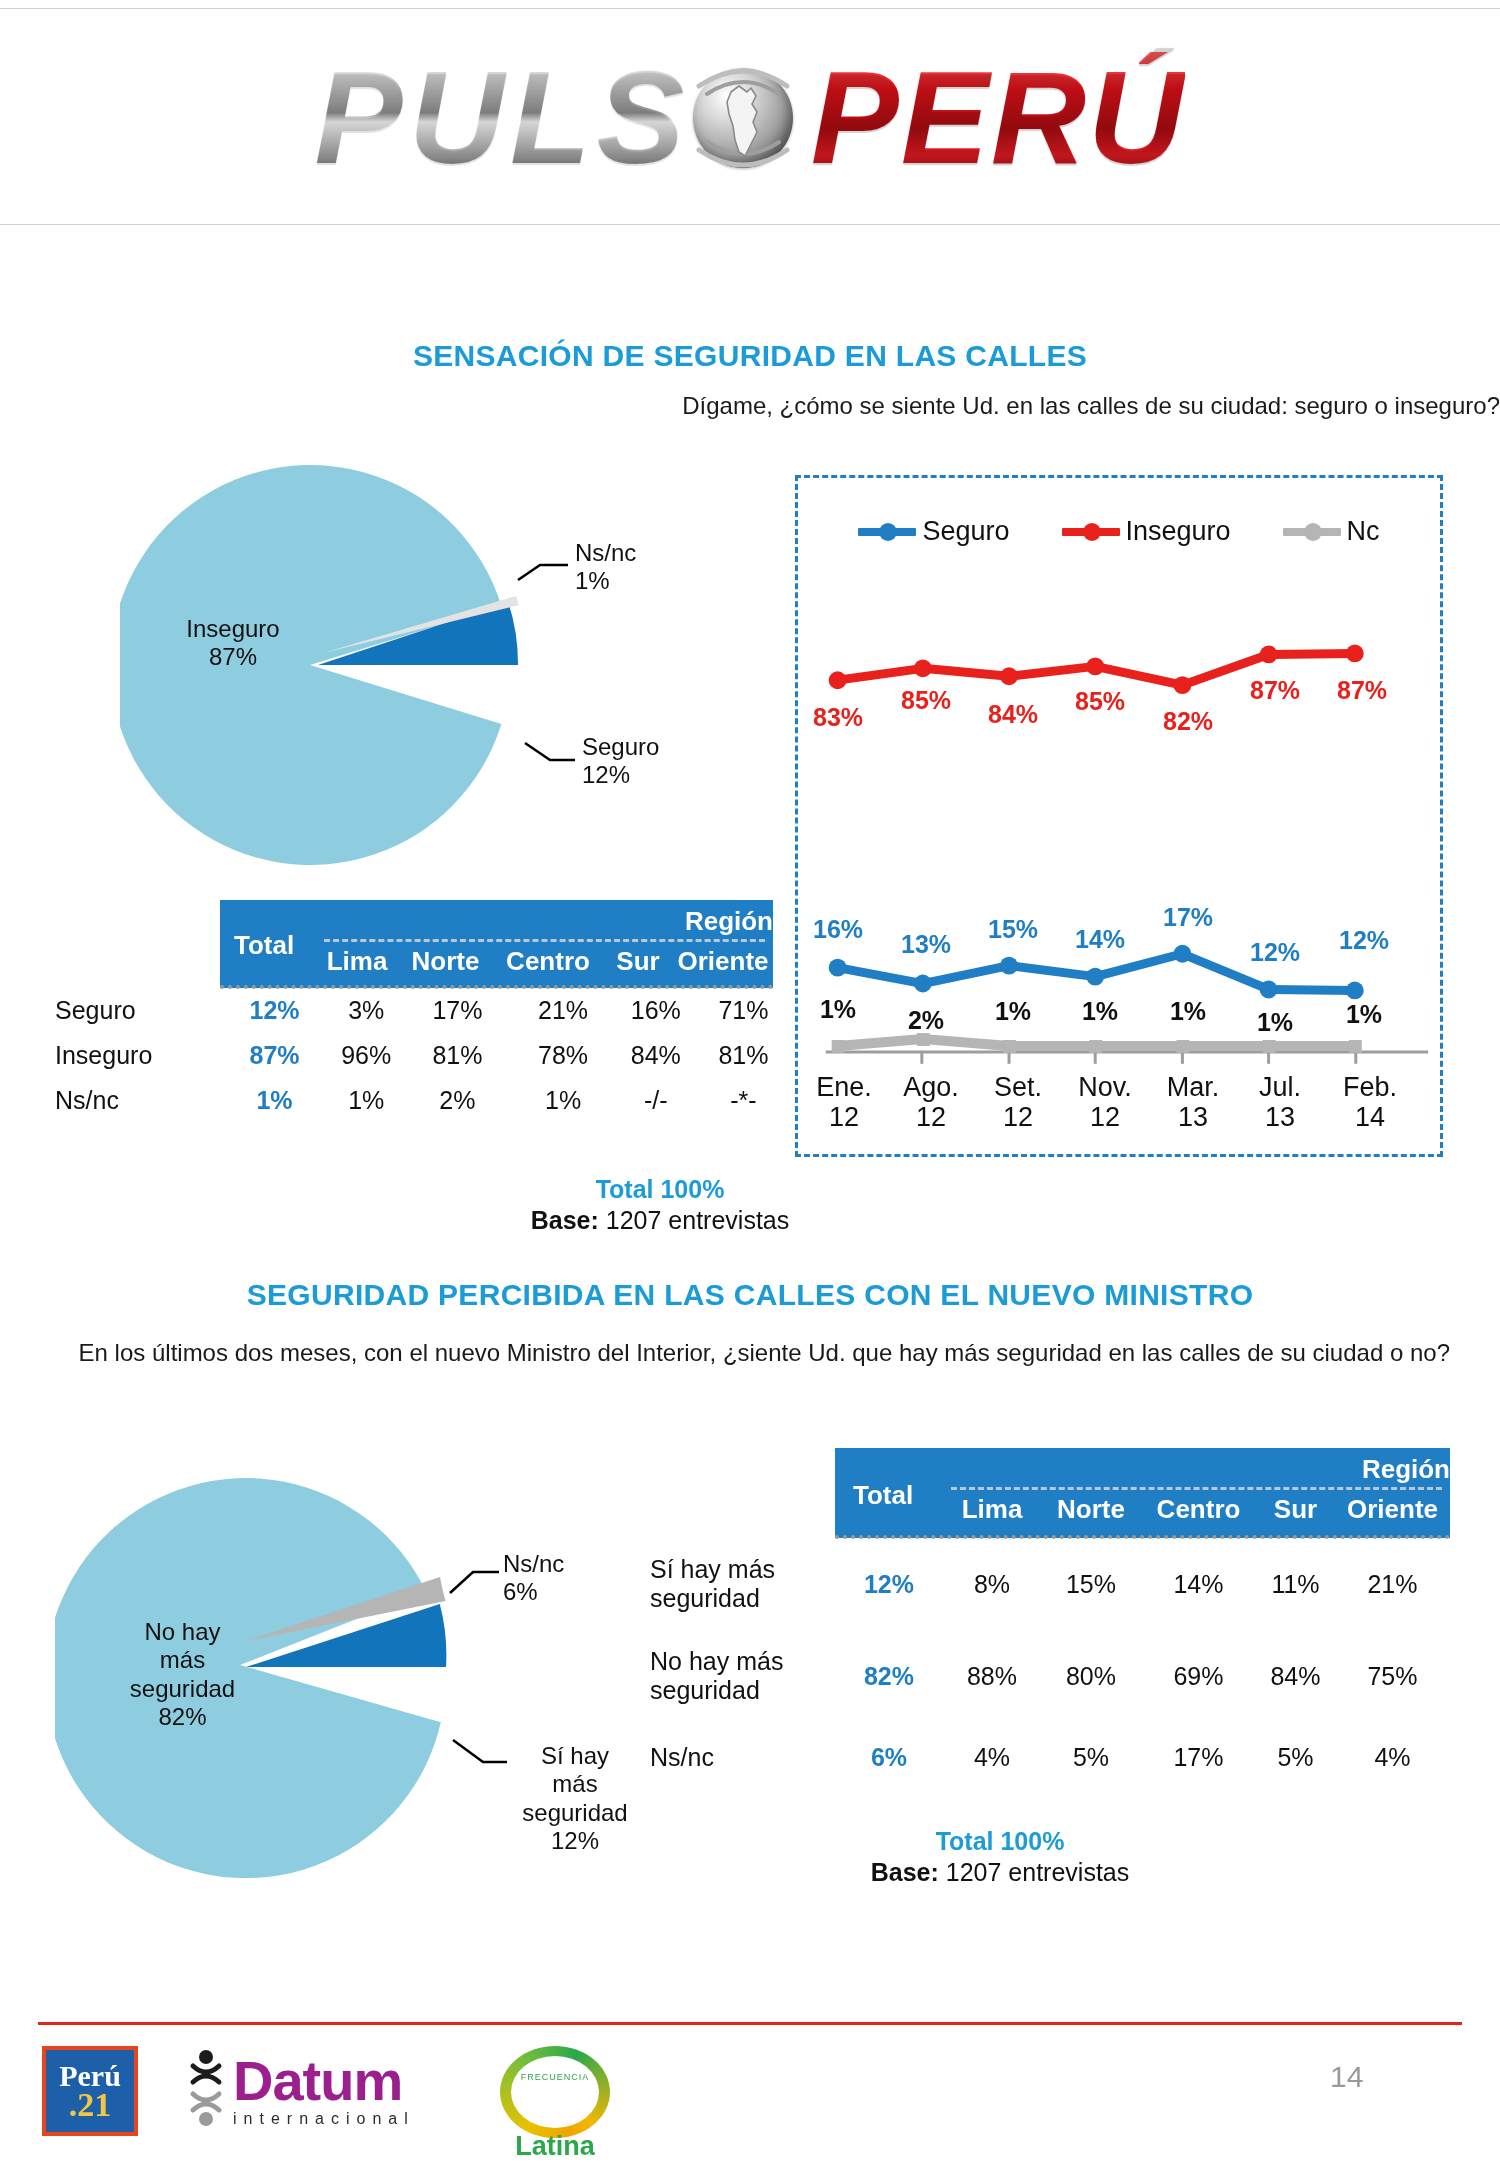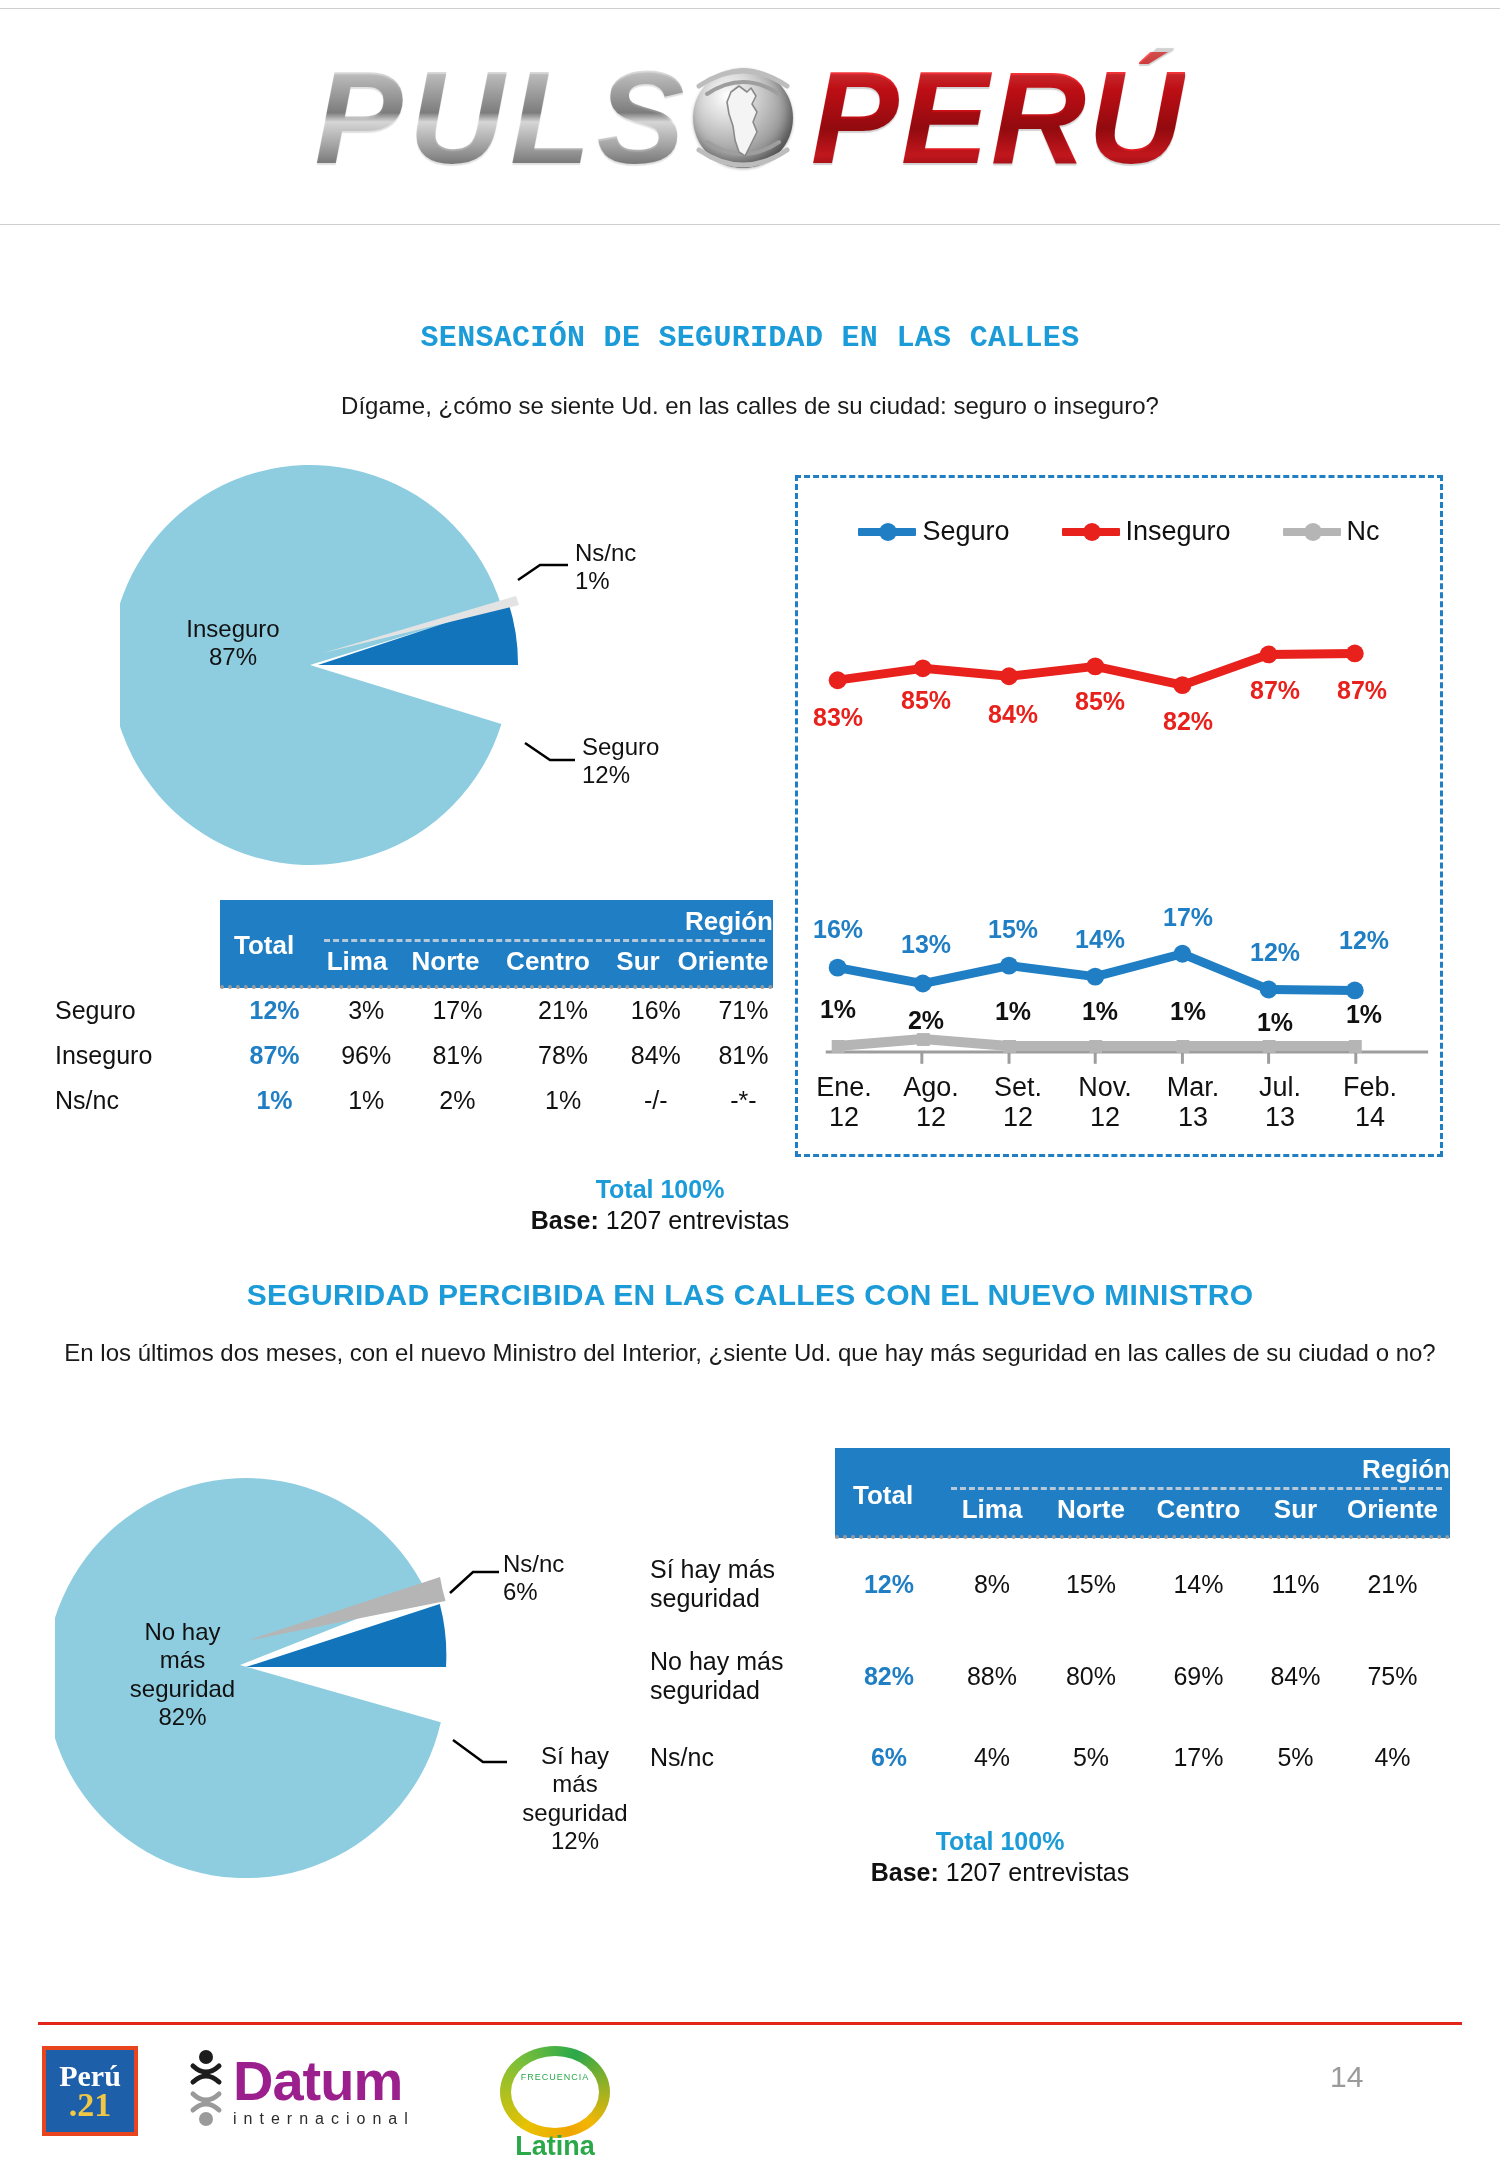--- a/index.html
+++ b/index.html
@@ -84,25 +84,25 @@
 
   
   .block-title {
     position: absolute;
     width: 100%;
     text-align: center;
     color: #1b9bd8;
     font-weight: 700;
     letter-spacing: 0.3px;
   }
-  #title-1 { top: 321px; font-size: 30px; font-family: Liberation Mono, monospace; }
+  #title-1 { top: 339px; font-size: 30px; }
   #title-2 { top: 1278px; font-size: 30px; }
   .question {
     position: absolute;
-    text-align: center;
+    text-align: right;
     color: #1a1a1a;
     font-size: 24px;
     line-height: 1.3;
   }
   #question-1 { top: 390px; left: 0; width: 1500px; }
   #question-2 { top: 1337px; left: 50px; width: 1400px; }
 
   
   .pie-box { position: absolute; }
   #pie-1 { left: 120px; top: 455px; width: 560px; height: 420px; }

